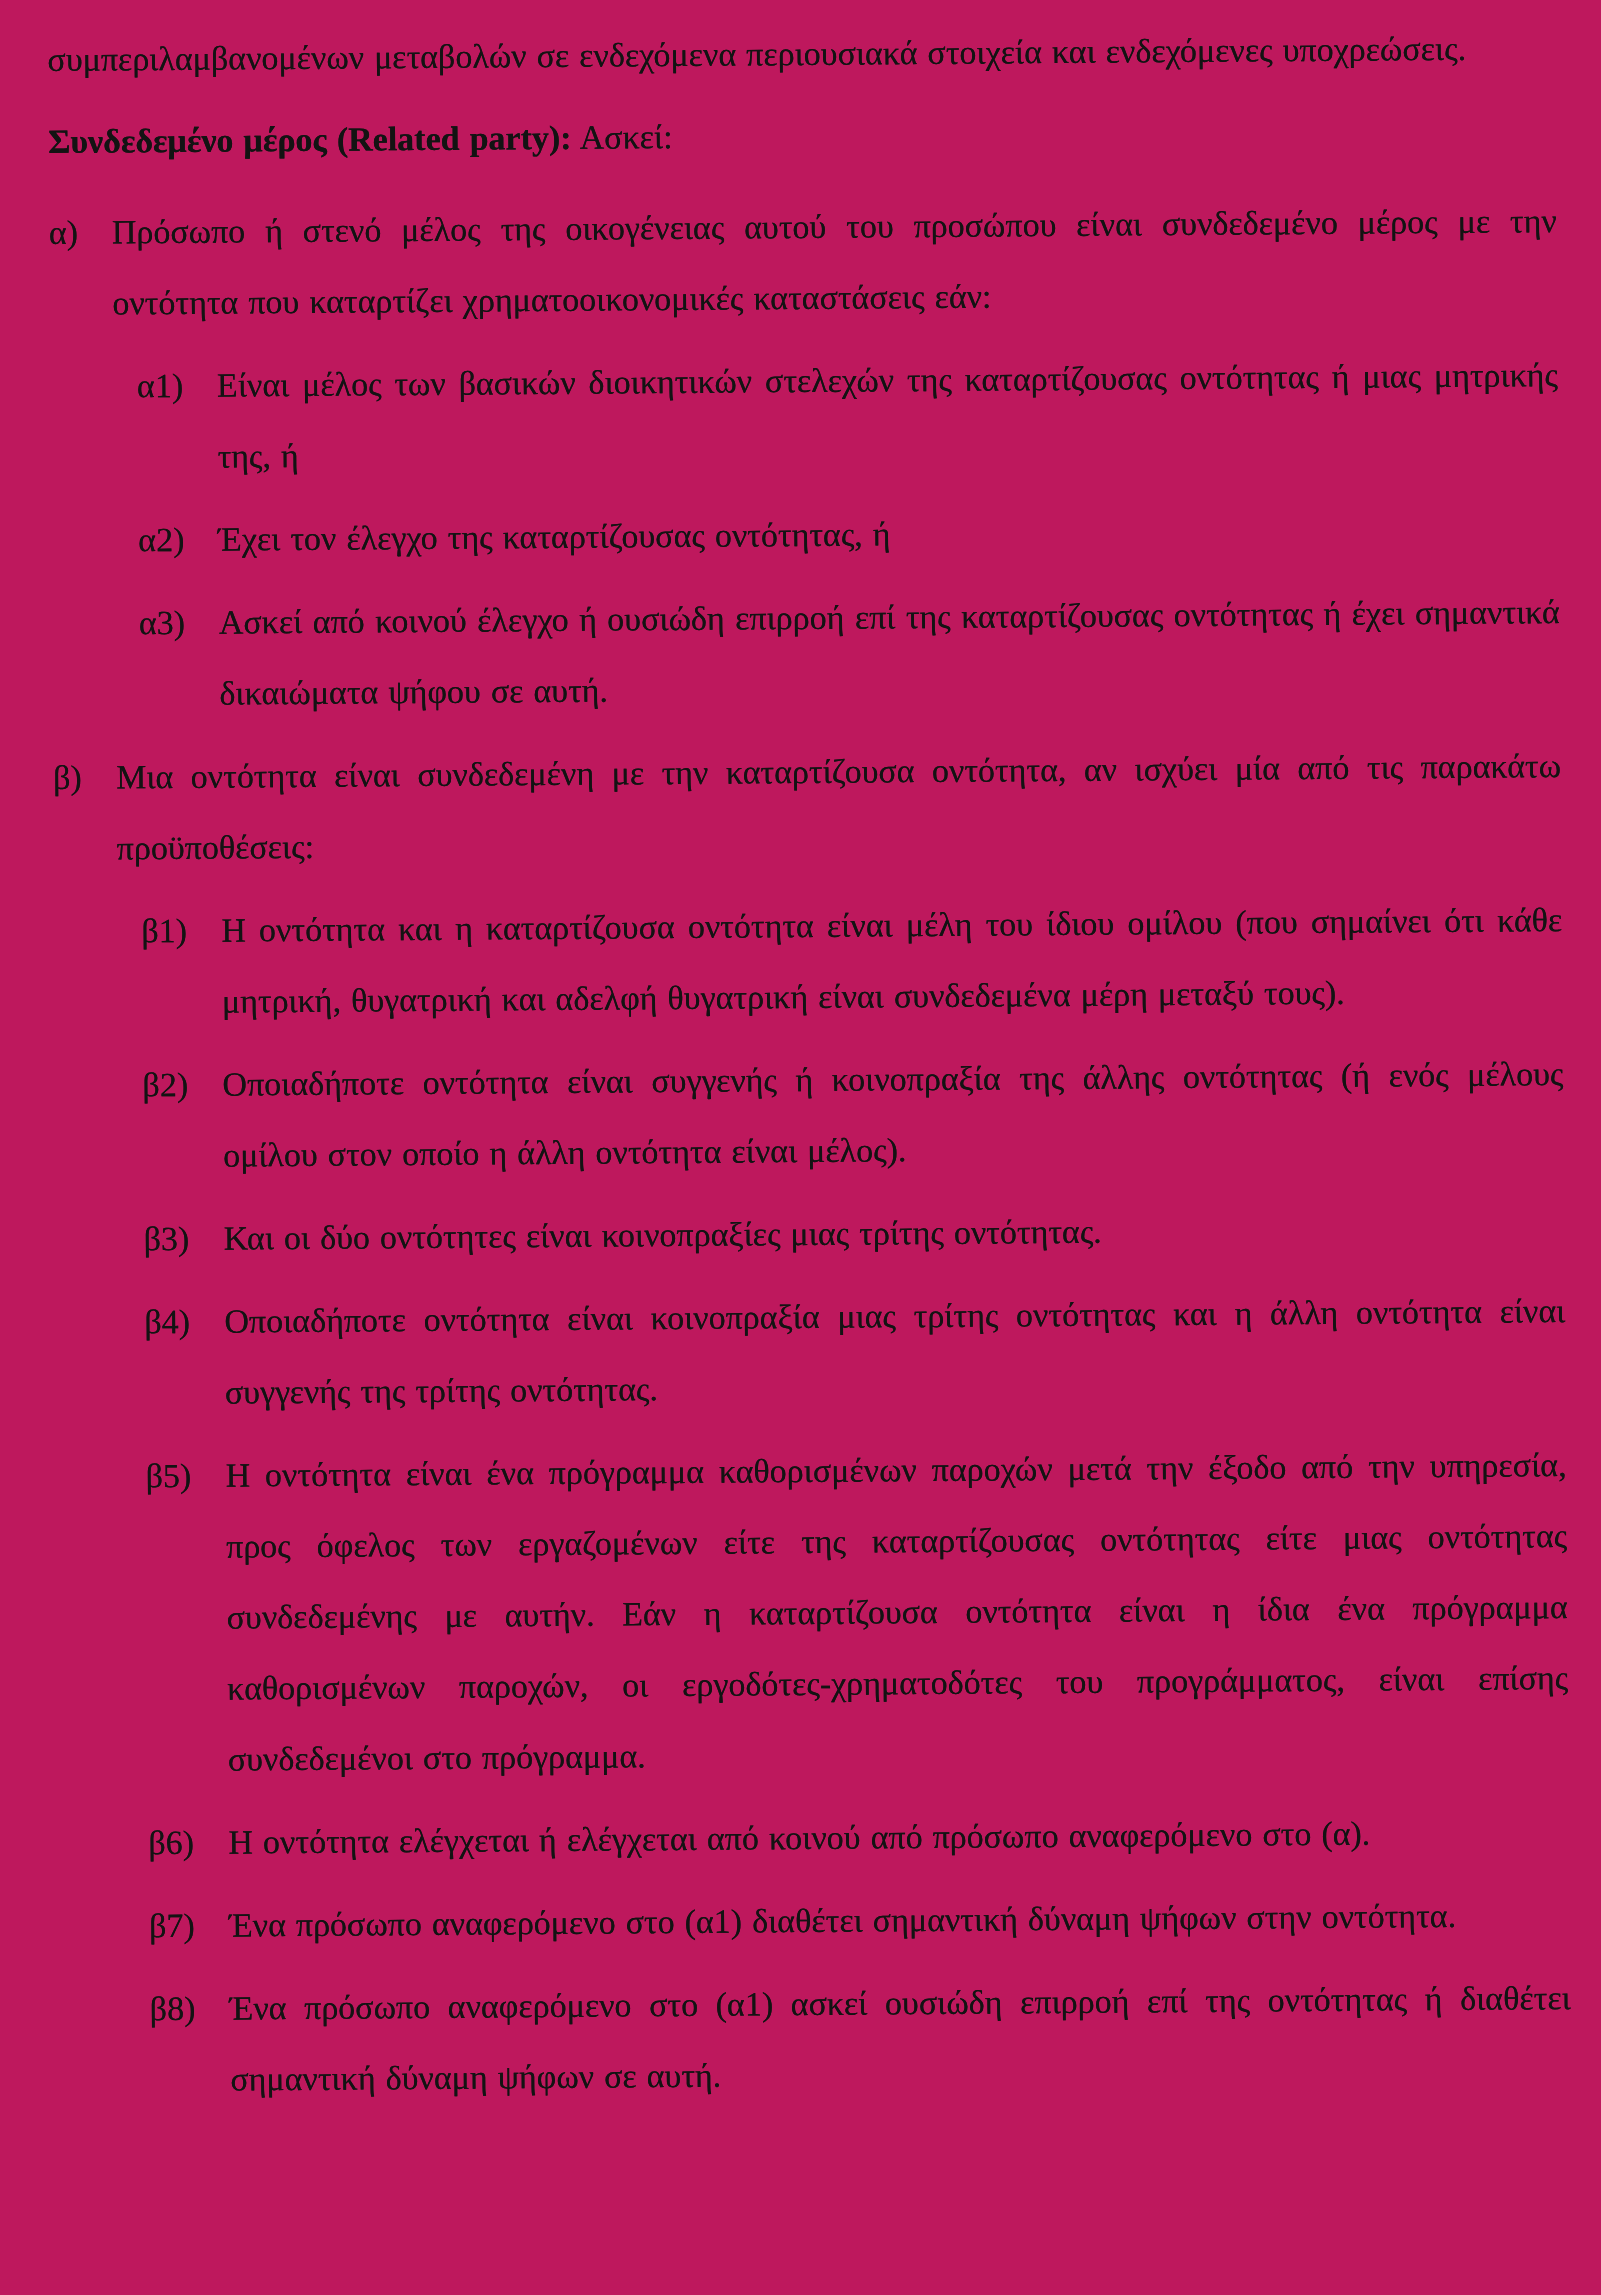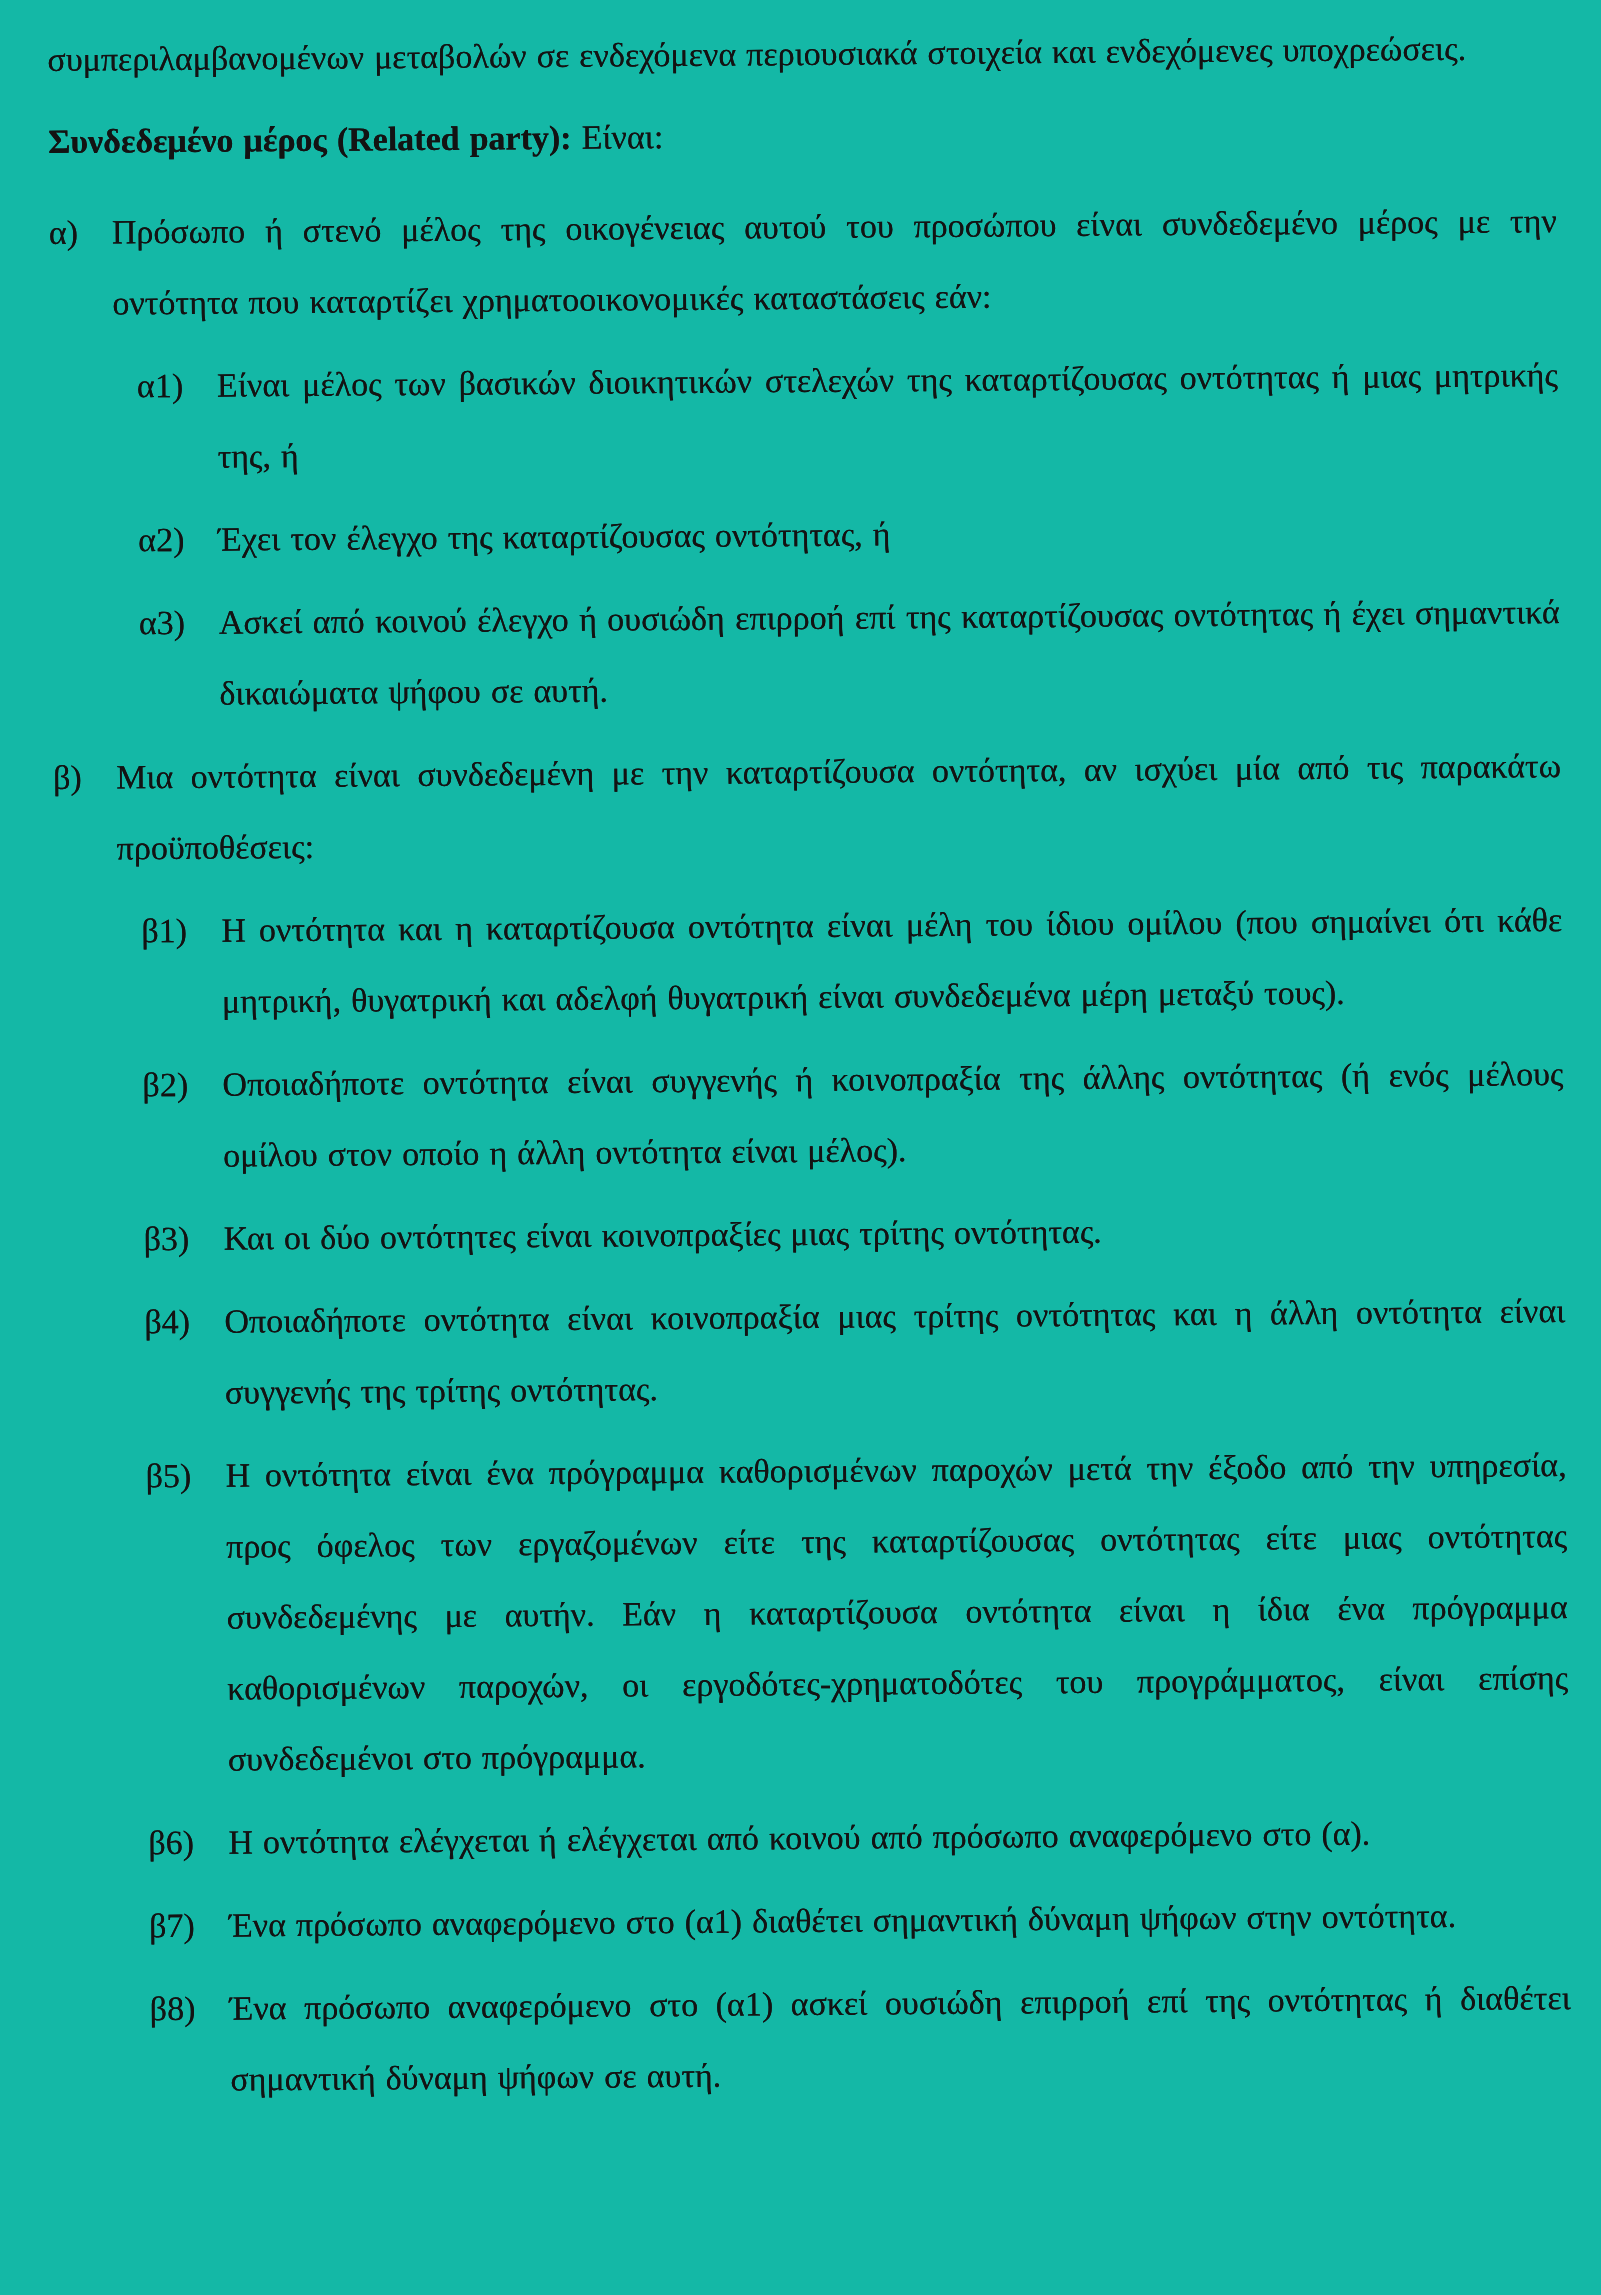--- a/index.html
+++ b/index.html
@@ -10,21 +10,21 @@
   body {
     width: 1602px;
     height: 2295px;
     position: relative;
     overflow: hidden;
     font-family: "Liberation Serif", "DejaVu Serif", serif;
   }
   .page {
     position: absolute;
     inset: 0;
-    background: #14b8a6;
+    background: #be185d;
   }
   .content {
     position: absolute;
     left: 47px;
     top: 0;
     width: 1508px;
     padding-top: 23.5px;
     color: #131313;
     font-size: 34px;
     line-height: 71px;
@@ -65,21 +65,21 @@
 </style>
 </head>
 <body>
 
 <div class="page">
   <div class="content">
 
     <p class="para">συμπεριλαμβανομένων μεταβολών σε ενδεχόμενα περιουσιακά στοιχεία και ενδεχόμενες υποχρεώσεις.</p>
 
     <p class="heading">
-      <span class="b">Συνδεδεμένο μέρος (Related party):</span><span> Είναι:</span>
+      <span class="b">Συνδεδεμένο μέρος (Related party):</span><span> Ασκεί:</span>
     </p>
 
     <div class="item l1">
       <span class="marker">α)</span>
       <span class="text">Πρόσωπο ή στενό μέλος της οικογένειας αυτού του προσώπου είναι συνδεδεμένο μέρος με την οντότητα που καταρτίζει χρηματοοικονομικές καταστάσεις εάν:</span>
     </div>
 
     <div class="item l2">
       <span class="marker">α1)</span>
       <span class="text">Είναι μέλος των βασικών διοικητικών στελεχών της καταρτίζουσας οντότητας ή μιας μητρικής της, ή</span>

